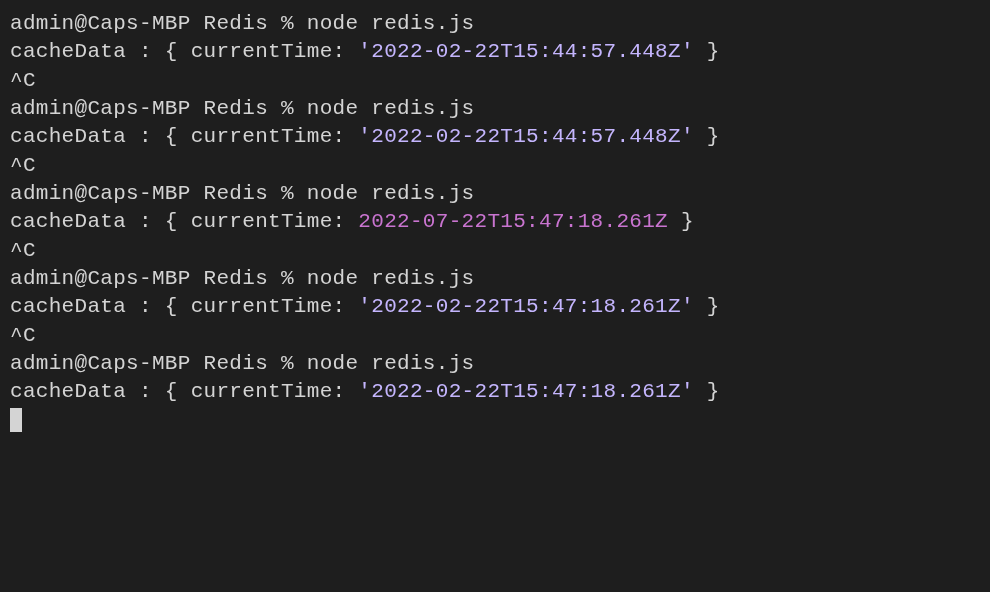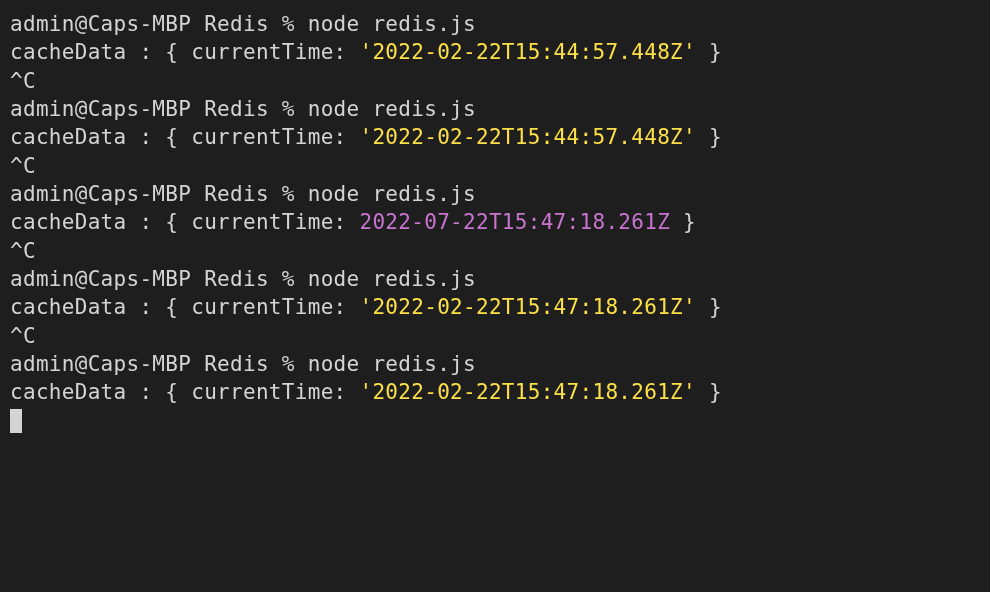--- a/index.html
+++ b/index.html
@@ -10,23 +10,24 @@
       font-family: 'Menlo', 'Monaco', 'Consolas', monospace;
       font-size: 21px;
       line-height: 1.35;
       width: 990px;
       height: 592px;
       box-sizing: border-box;
       letter-spacing: 0.3px;
     }
     .terminal-line {
       white-space: pre;
+      font-family: Liberation Mono, monospace;
     }
     .string-green {
-      color: #fde047;
+      color: #c4b5fd;
     }
     .string-magenta {
       color: #c974d0;
     }
     .cursor-block {
       display: inline-block;
       width: 12px;
       height: 24px;
       background-color: #d4d4d4;
       vertical-align: text-bottom;

